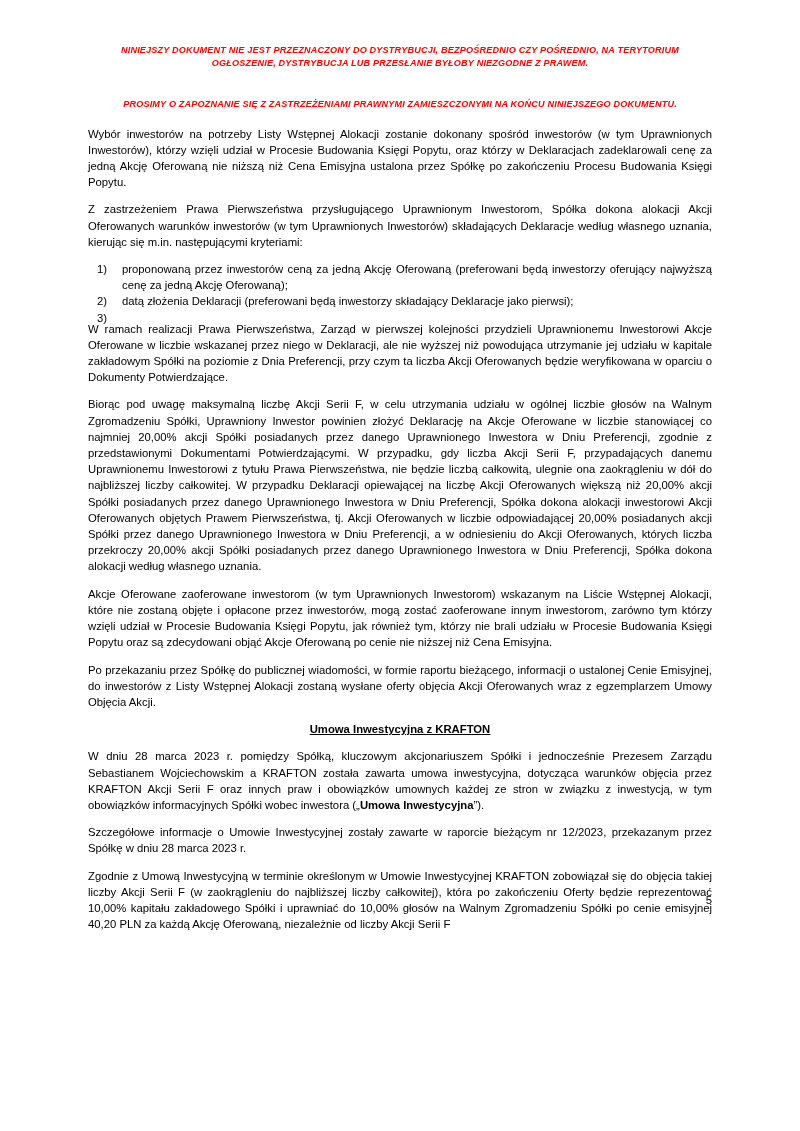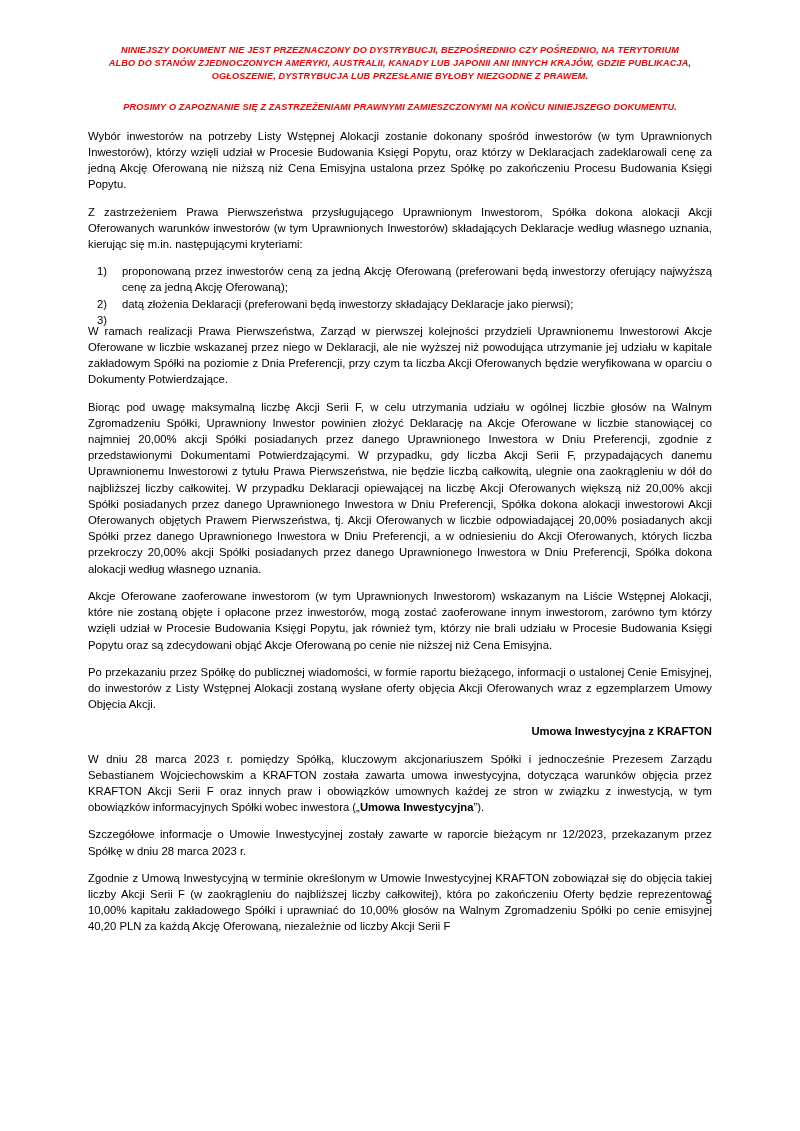--- a/index.html
+++ b/index.html
@@ -34,37 +34,38 @@
     font-weight: bold;
     font-size: 9.1px;
     line-height: 13.2px;
     text-align: center;
     letter-spacing: 0.02em;
   }
   .disclaimer p {
     margin: 0;
   }
   .disclaimer .d-gap-1 { margin-top: 15px; }
-  .disclaimer .d-gap-2 { margin-top: 17px; text-align: center; }
+  .disclaimer .d-gap-2 { margin-top: 28px; text-align: center; }
 
   
   .body {
     margin-top: 14px;
     font-size: 11.3px;
     line-height: 16.2px;
     text-align: justify;
     text-justify: inter-word;
   }
   .body p {
     margin: 0 0 11px 0;
   }
   .heading {
     font-weight: bold;
+    text-decoration: underline;
     margin: 0 0 9px 0;
-    text-align: right;
+    text-align: center;
   }
   .b { font-weight: bold; }
 
   ol.criteria {
     margin: 0 0 11px 0;
     padding: 0;
     list-style: none;
   }
   ol.criteria li {
     position: relative;
@@ -91,21 +92,20 @@
 </style>
 </head>
 <body>
 
 <div class="page">
 
   <div class="content">
 
     <div class="disclaimer">
       <p>NINIEJSZY DOKUMENT NIE JEST PRZEZNACZONY DO DYSTRYBUCJI, BEZPOŚREDNIO CZY POŚREDNIO, NA TERYTORIUM</p>
-      <p>ALBO DO STANÓW ZJEDNOCZONYCH AMERYKI, AUSTRALII, KANADY LUB JAPONII ANI INNYCH KRAJÓW, GDZIE PUBLIKACJA,</p>
       <p>OGŁOSZENIE, DYSTRYBUCJA LUB PRZESŁANIE BYŁOBY NIEZGODNE Z PRAWEM.</p>
       <p class="d-gap-2">PROSIMY O ZAPOZNANIE SIĘ Z ZASTRZEŻENIAMI PRAWNYMI ZAMIESZCZONYMI NA KOŃCU NINIEJSZEGO DOKUMENTU.</p>
     </div>
 
     <div class="body">
 
       <p>Wybór inwestorów na potrzeby Listy Wstępnej Alokacji zostanie dokonany spośród inwestorów (w tym Uprawnionych Inwestorów), którzy wzięli udział w Procesie Budowania Księgi Popytu, oraz którzy w Deklaracjach zadeklarowali cenę za jedną Akcję Oferowaną nie niższą niż Cena Emisyjna ustalona przez Spółkę po zakończeniu Procesu Budowania Księgi Popytu.</p>
 
       <p>Z zastrzeżeniem Prawa Pierwszeństwa przysługującego Uprawnionym Inwestorom, Spółka dokona alokacji Akcji Oferowanych warunków inwestorów (w tym Uprawnionych Inwestorów) składających Deklaracje według własnego uznania, kierując się m.in. następującymi kryteriami:</p>
 

